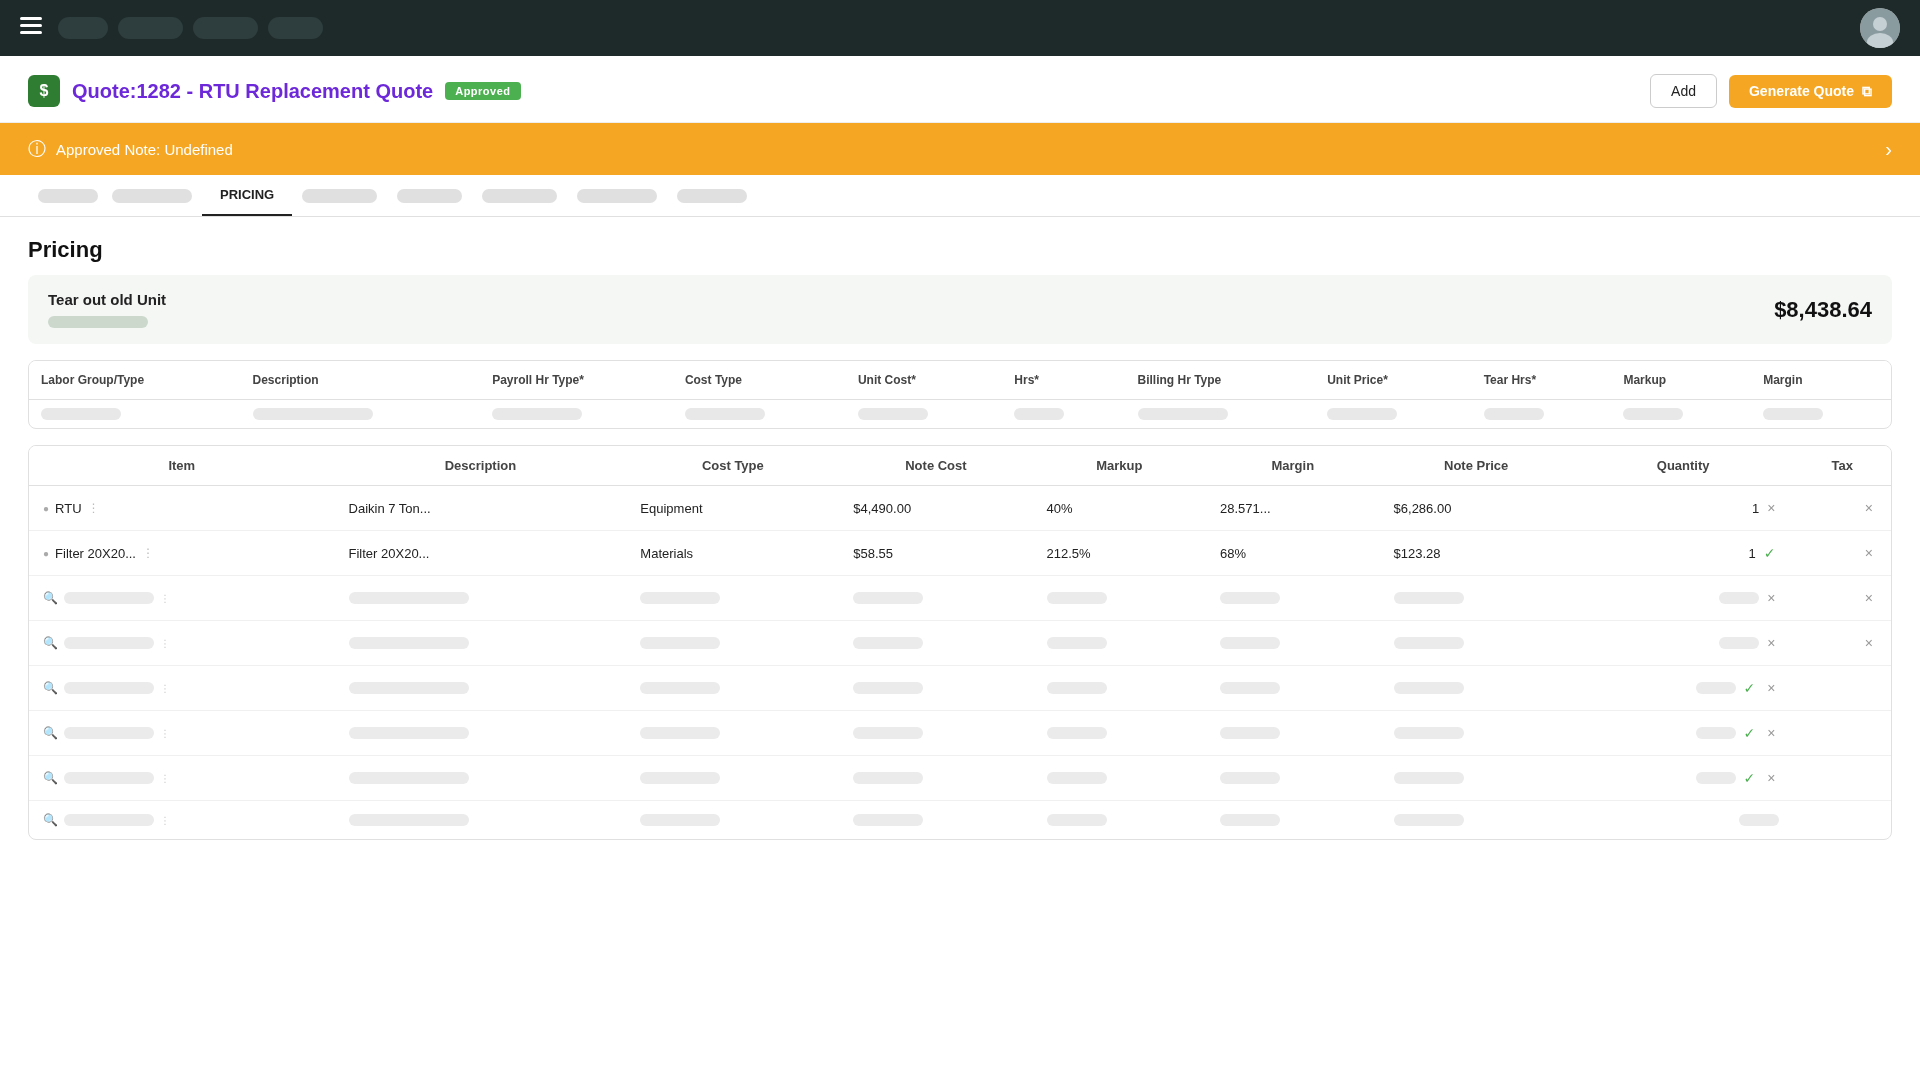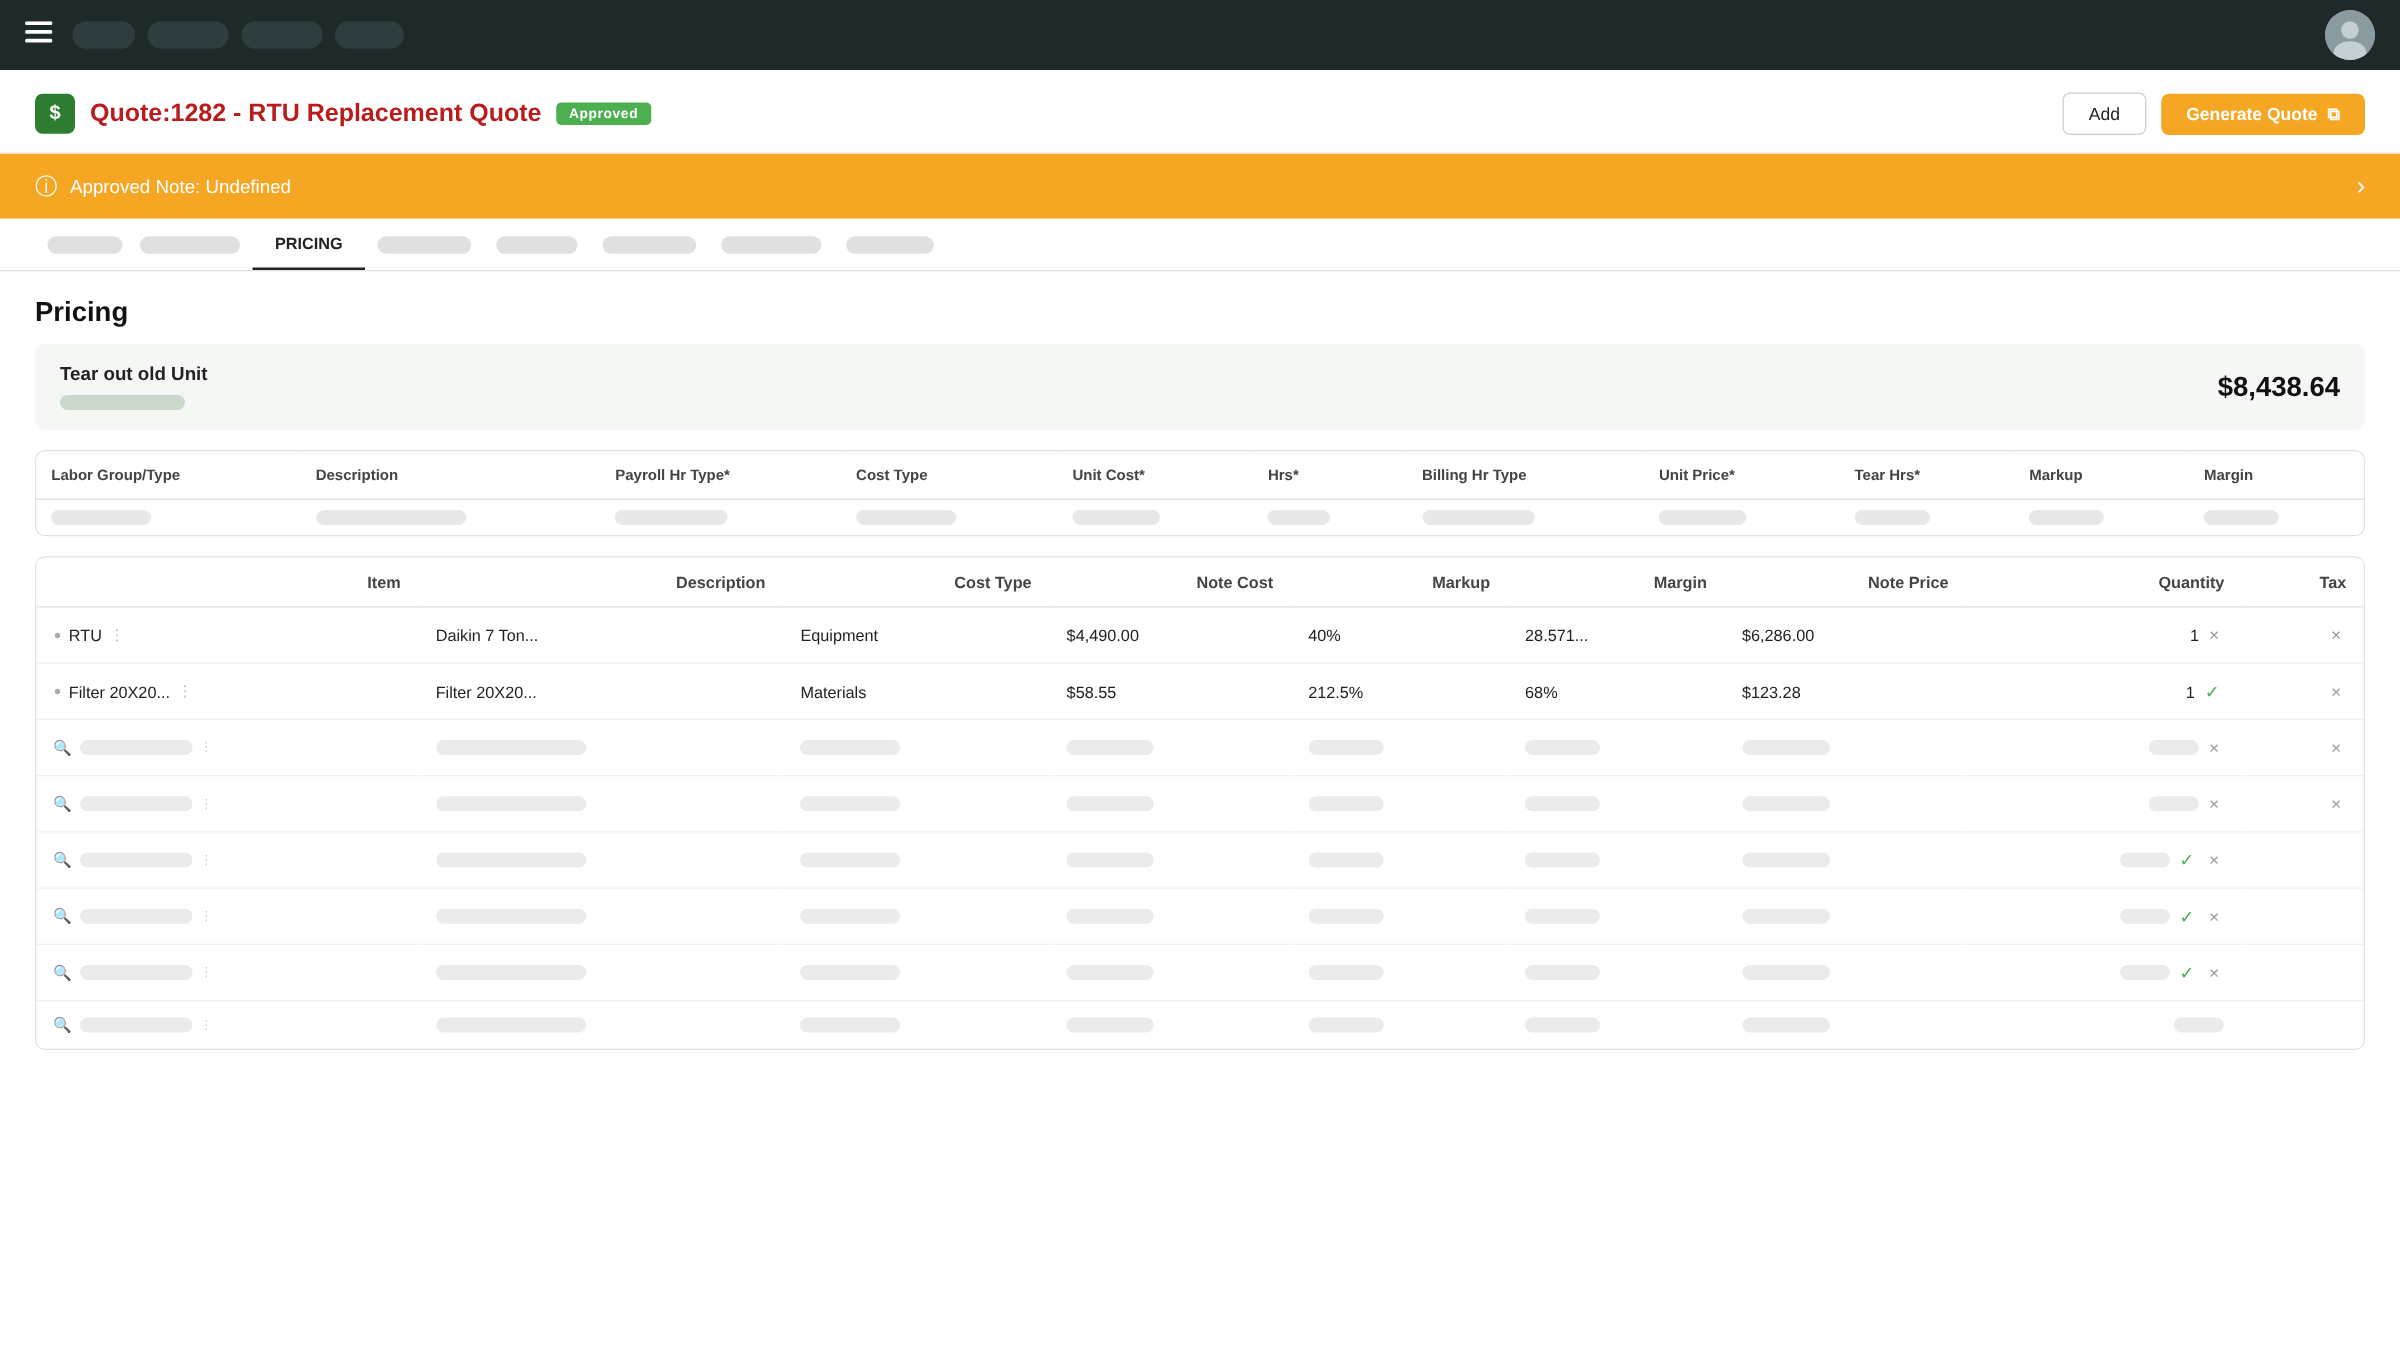--- a/index.html
+++ b/index.html
@@ -48,21 +48,21 @@
       border-bottom: 1px solid #eee;
     }
     .header-left { display: flex; align-items: center; gap: 12px; }
     .quote-icon {
       width: 32px; height: 32px;
       background: #2e7d32;
       border-radius: 6px;
       display: flex; align-items: center; justify-content: center;
       color: #fff; font-size: 16px;
     }
-    .quote-title { font-size: 20px; font-weight: 700; color: #b91c1c; }
+    .quote-title { font-size: 20px; font-weight: 700; color: #6d28d9; }
     .badge-approved {
       background: #4caf50;
       color: #fff;
       font-size: 11px;
       font-weight: 600;
       padding: 3px 10px;
       border-radius: 4px;
       letter-spacing: 0.5px;
     }
     .header-actions { display: flex; gap: 12px; align-items: center; }
@@ -183,21 +183,21 @@
     .items-table-wrapper {
       margin: 0 28px 16px;
       border: 1px solid #e0e0e0;
       border-radius: 8px;
       overflow: hidden;
     }
     .items-table { width: 100%; border-collapse: collapse; }
     .items-table thead th {
       background: #fff;
       padding: 12px 14px;
-      text-align: right;
+      text-align: center;
       font-size: 13px;
       font-weight: 600;
       color: #444;
       border-bottom: 1px solid #e0e0e0;
     }
     .items-table tbody tr { border-bottom: 1px solid #f0f0f0; }
     .items-table tbody tr:last-child { border-bottom: none; }
     .items-table tbody td {
       padding: 12px 14px;
       font-size: 13px;

